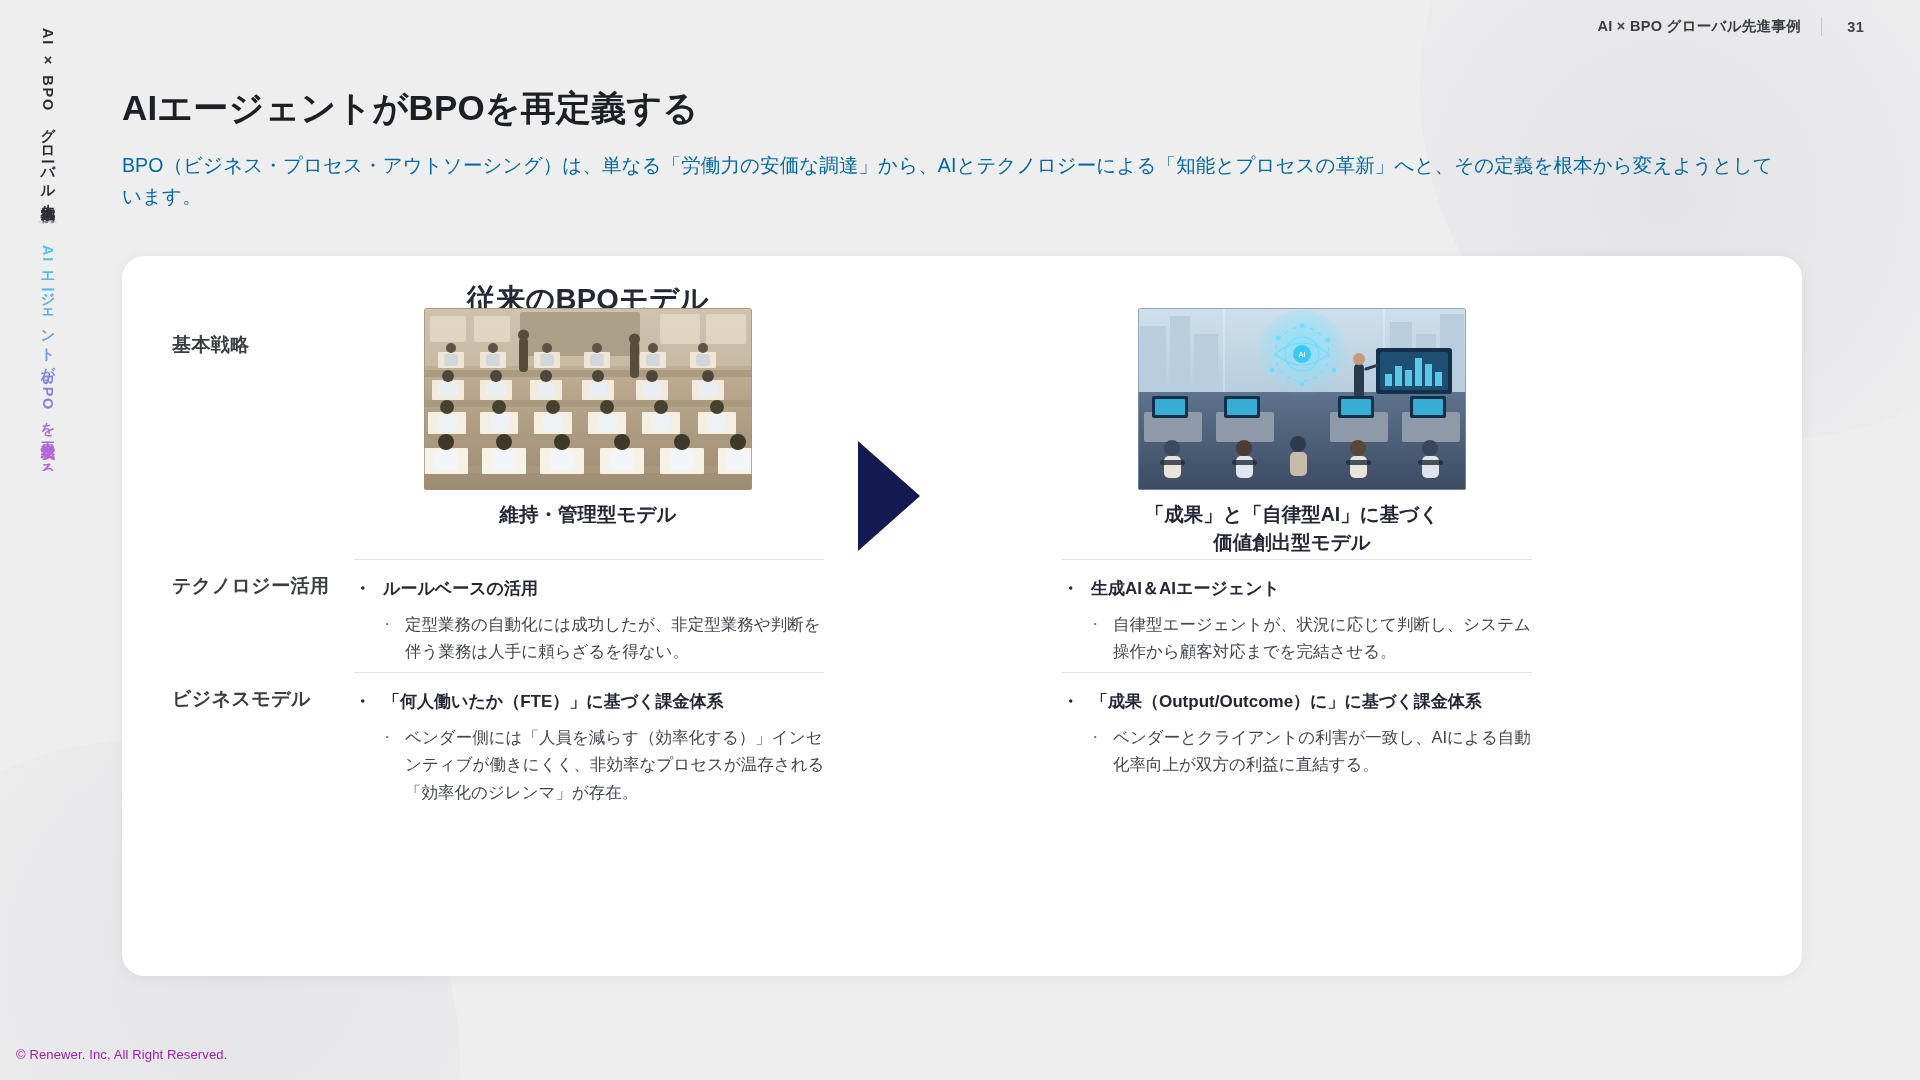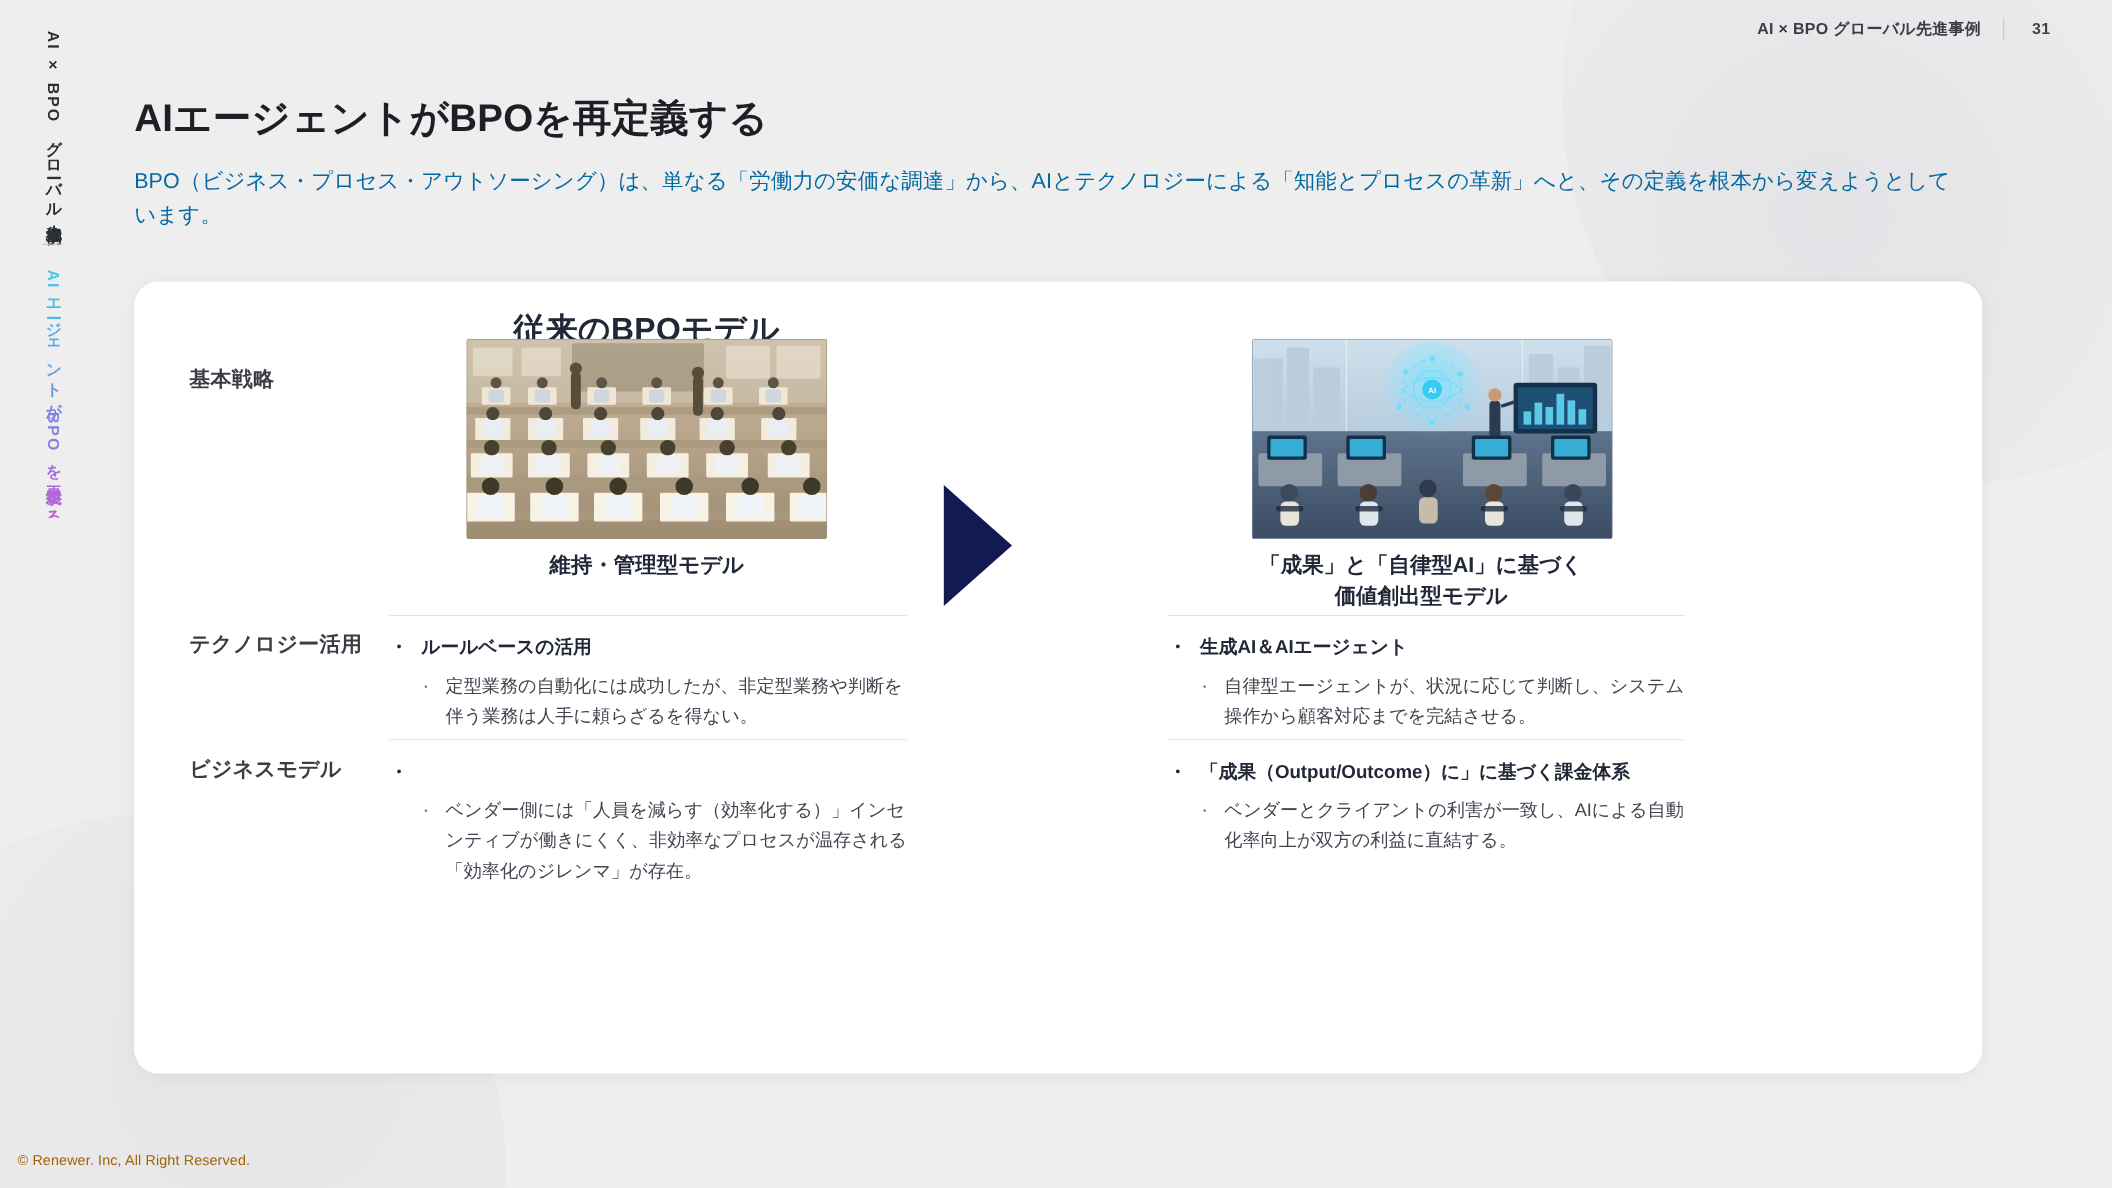--- a/index.html
+++ b/index.html
@@ -133,21 +133,21 @@
 
   .b1{ display:flex; gap:12px; font-size:17px; font-weight:700; color:#232838; line-height:1.5; }
   .b1 .dot{ flex:0 0 auto; color:#232838; }
   .b2{ display:flex; gap:11px; margin-top:9px; margin-left:26px;
        font-size:16.5px; color:#41454f; line-height:1.68; }
   .b2 .dot{ flex:0 0 auto; color:#6a6e78; font-size:14px; padding-top:2px; }
 
   
   .footer{
     position:absolute; left:16px; bottom:18px;
-    font-size:13px; color:#a16207; letter-spacing:.01em;
+    font-size:13px; color:#a21caf; letter-spacing:.01em;
   }
 
   
   svg.art{ display:block; width:100%; height:100%; }
 </style>
 </head>
 <body>
 
 <div class="bg-blob-tr"></div>
 <div class="bg-blob-bl"></div>
@@ -473,20 +473,21 @@
     </div>
     <div class="b2">
       <span class="dot">・</span>
       <span>自律型エージェントが、状況に応じて判断し、システム操作から顧客対応までを完結させる。</span>
     </div>
   </div>
 
   <div class="blk l-biz">
     <div class="b1">
       <span class="dot">・</span>
+      <span>「何人働いたか（FTE）」に基づく課金体系</span>
     </div>
     <div class="b2">
       <span class="dot">・</span>
       <span>ベンダー側には「人員を減らす（効率化する）」インセンティブが働きにくく、非効率なプロセスが温存される「効率化のジレンマ」が存在。</span>
     </div>
   </div>
 
   <div class="blk r-biz">
     <div class="b1">
       <span class="dot">・</span>

